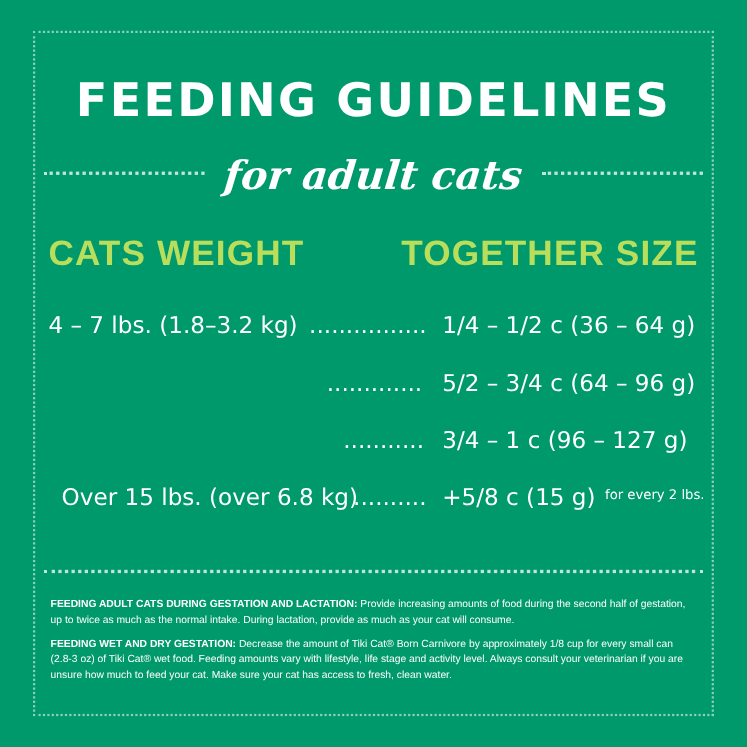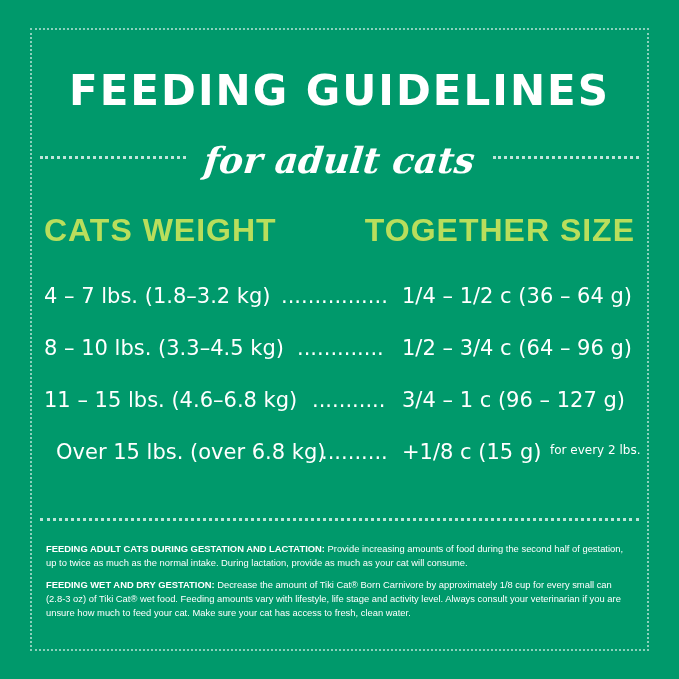--- a/index.html
+++ b/index.html
@@ -154,35 +154,33 @@
 
     <div class="rows">
 
       <div class="row-line">
         <span class="seg" style="left:0;">4 – 7 lbs. (1.8–3.2 kg)</span>
         <span class="seg" style="left:237px;">................</span>
         <span class="seg" style="left:358px;">1/4 – 1/2 c (36 – 64 g)</span>
       </div>
 
       <div class="row-line">
-        <span class="seg" style="left:0;">8 – 10 lbs. (3.3–4.5 kg)</span>
         <span class="seg" style="left:253px;">.............</span>
-        <span class="seg" style="left:358px;">1/2 – 3/4 c (64 – 96 g)</span>
+        <span class="seg" style="left:358px;">5/2 – 3/4 c (64 – 96 g)</span>
       </div>
 
       <div class="row-line">
-        <span class="seg" style="left:0;">11 – 15 lbs. (4.6–6.8 kg)</span>
         <span class="seg" style="left:268px;">...........</span>
         <span class="seg" style="left:358px;">3/4 – 1 c (96 – 127 g)</span>
       </div>
 
       <div class="row-line">
         <span class="seg" style="left:12px;text-align:center;">Over 15 lbs. (over 6.8 kg)</span>
         <span class="seg" style="left:277px;">..........</span>
-        <span class="seg" style="left:358px;">+1/8 c (15 g)</span>
+        <span class="seg" style="left:358px;">+5/8 c (15 g)</span>
         <span class="seg small-suffix" style="left:506px; top:3px;">for every 2 lbs.</span>
       </div>
 
     </div>
 
     <div class="divider"></div>
 
     <div class="notes">
       <p><b>FEEDING ADULT CATS DURING GESTATION AND LACTATION:</b><span> Provide increasing amounts of food during the second half of gestation, up to twice as much as the normal intake.  During lactation, provide as much as your cat will consume.</span></p>
       <p><b>FEEDING WET AND DRY GESTATION:</b><span> Decrease the amount of Tiki Cat® Born Carnivore by approximately 1/8 cup for every small can (2.8-3 oz) of Tiki Cat® wet food. Feeding amounts vary with lifestyle, life stage and activity level.  Always consult your veterinarian if you are unsure how much to feed your cat. Make sure your cat has access to fresh, clean water.</span></p>

